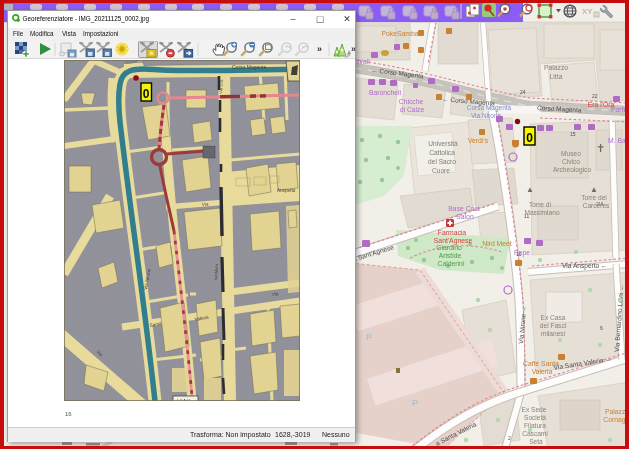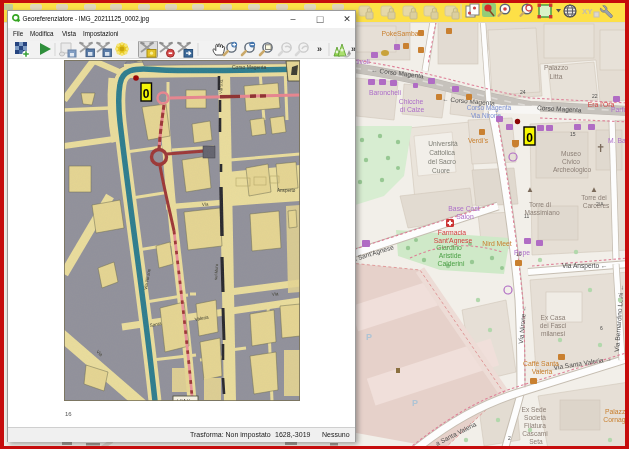--- a/index.html
+++ b/index.html
@@ -1,19 +1,19 @@
 <!DOCTYPE html>
 <html><head>
 <meta charset="utf-8">
 <style>
 html,body{margin:0;padding:0;}
 body{width:629px;height:449px;overflow:hidden;font-family:"Liberation Sans",sans-serif;}
 #stage{position:relative;width:629px;height:449px;background:#f2efe9;overflow:hidden;}
 #osm{position:absolute;left:0;top:0;}
-#strip{position:absolute;left:0;top:0;width:629px;height:22px;background:#fde047;border-bottom:1px solid #dcd7d0;}
+#strip{position:absolute;left:0;top:0;width:523px;height:22px;background:#8b5cf6;border-bottom:1px solid #dcd7d0;}
 #win{position:absolute;left:7px;top:10px;width:349px;height:432px;background:#ffffff;border:1px solid #9b9b9b;box-sizing:border-box;box-shadow:2px 2px 5px rgba(60,60,60,.45);}
 #titlebar{position:absolute;left:0;top:0;width:100%;height:18px;background:#ffffff;}
 #title{position:absolute;left:14.5px;top:3.5px;font-size:6.3px;color:#000;white-space:nowrap;letter-spacing:0px;}
 .capbtn{position:absolute;top:0;width:24px;height:18px;text-align:center;font-size:9px;color:#333;line-height:16px;}
 #menubar{position:absolute;left:0;top:17px;width:100%;height:13px;background:#f0f0f0;font-size:6.3px;color:#111;}
 #menubar span{position:absolute;top:1.5px;}
 #toolbar{position:absolute;left:0;top:30px;width:100%;height:18px;background:#f2f2f2;border-bottom:1px solid #d9d9d9;box-sizing:border-box;}
 #canvas{position:absolute;left:0;top:48px;width:347px;height:368px;background:#ffffff;overflow:hidden;}
 #scan{position:absolute;left:56px;top:1px;filter:blur(0.3px);}
 #statusbar{position:absolute;left:0;top:416px;width:347px;height:15px;background:#f0f0f0;border-top:1px solid #cfcfcf;box-sizing:border-box;font-size:7px;color:#1a1a1a;}

